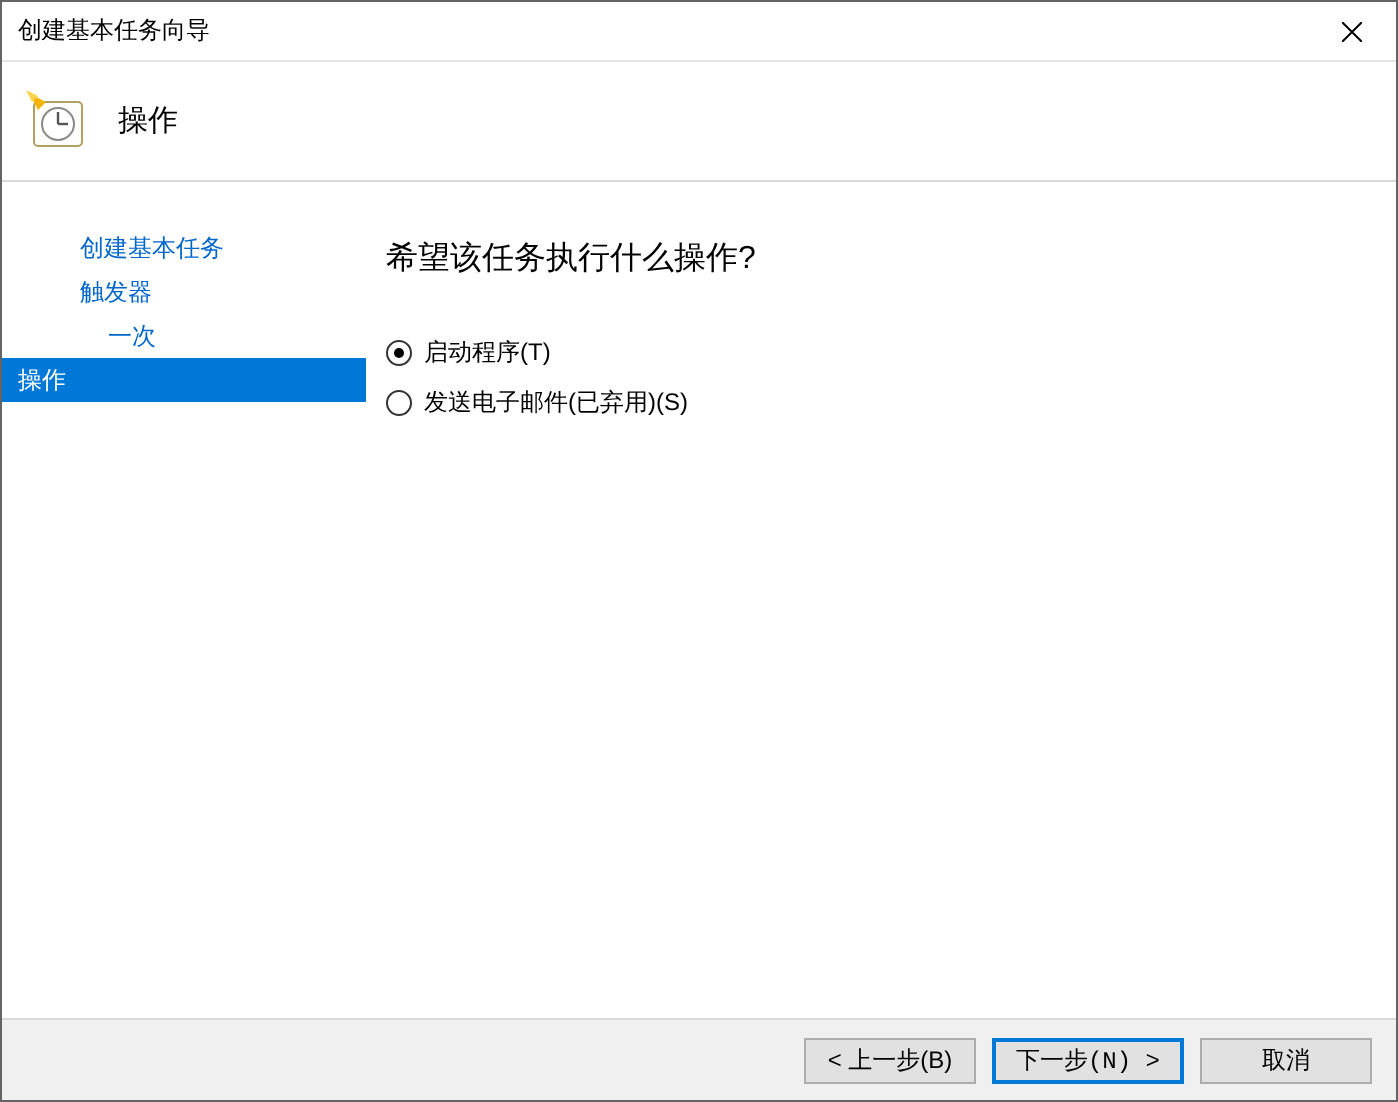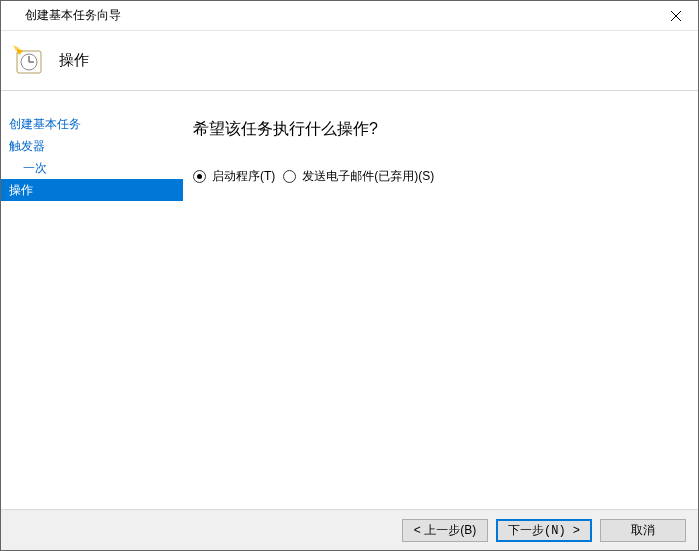--- a/index.html
+++ b/index.html
@@ -11,21 +11,21 @@
   height: 551px;
   overflow: hidden;
   border: 1px solid #646464;
   display: flex;
   flex-direction: column;
 }
 .titlebar {
   height: 30px;
   display: flex;
   align-items: center;
-  padding-left: 24px;
+  padding-left: 8px;
   background: #fff;
   border-bottom: 1px solid #e5e5e5;
 }
 .titlebar-title { flex: 1; font-size: 12px; color: #000; }
 .titlebar-close {
   width: 45px; height: 29px;
   display: flex; align-items: center; justify-content: center;
   cursor: pointer;
 }
 .titlebar-close svg { width: 10px; height: 10px; }
@@ -55,29 +55,29 @@
   line-height: 22px;
   padding-left: 8px;
   color: #0066cc;
   cursor: pointer;
 }
 .sidebar-item.indent { padding-left: 22px; }
 .sidebar-item.selected {
   background: #0078d7;
   color: #fff;
 }
-.sidebar-item.plain { color: #0066cc; }
+.sidebar-item.plain { color: #0066cc; margin-left: 31px; }
 
 .main {
   flex: 1;
   padding-top: 28px;
   padding-left: 10px;
 }
 .prompt { font-size: 16px; color: #000; margin-bottom: 28px; }
-.radio-group { display: flex; gap: 8px; }
+.radio-group { display: flex; flex-direction: column; gap: 8px; }
 .radio-row { display: flex; align-items: center; gap: 6px; cursor: pointer; }
 .radio-circle {
   width: 13px; height: 13px;
   border: 1px solid #333;
   border-radius: 50%;
   display: flex; align-items: center; justify-content: center;
   background: #fff;
 }
 .radio-circle.checked::after {
   content: "";

